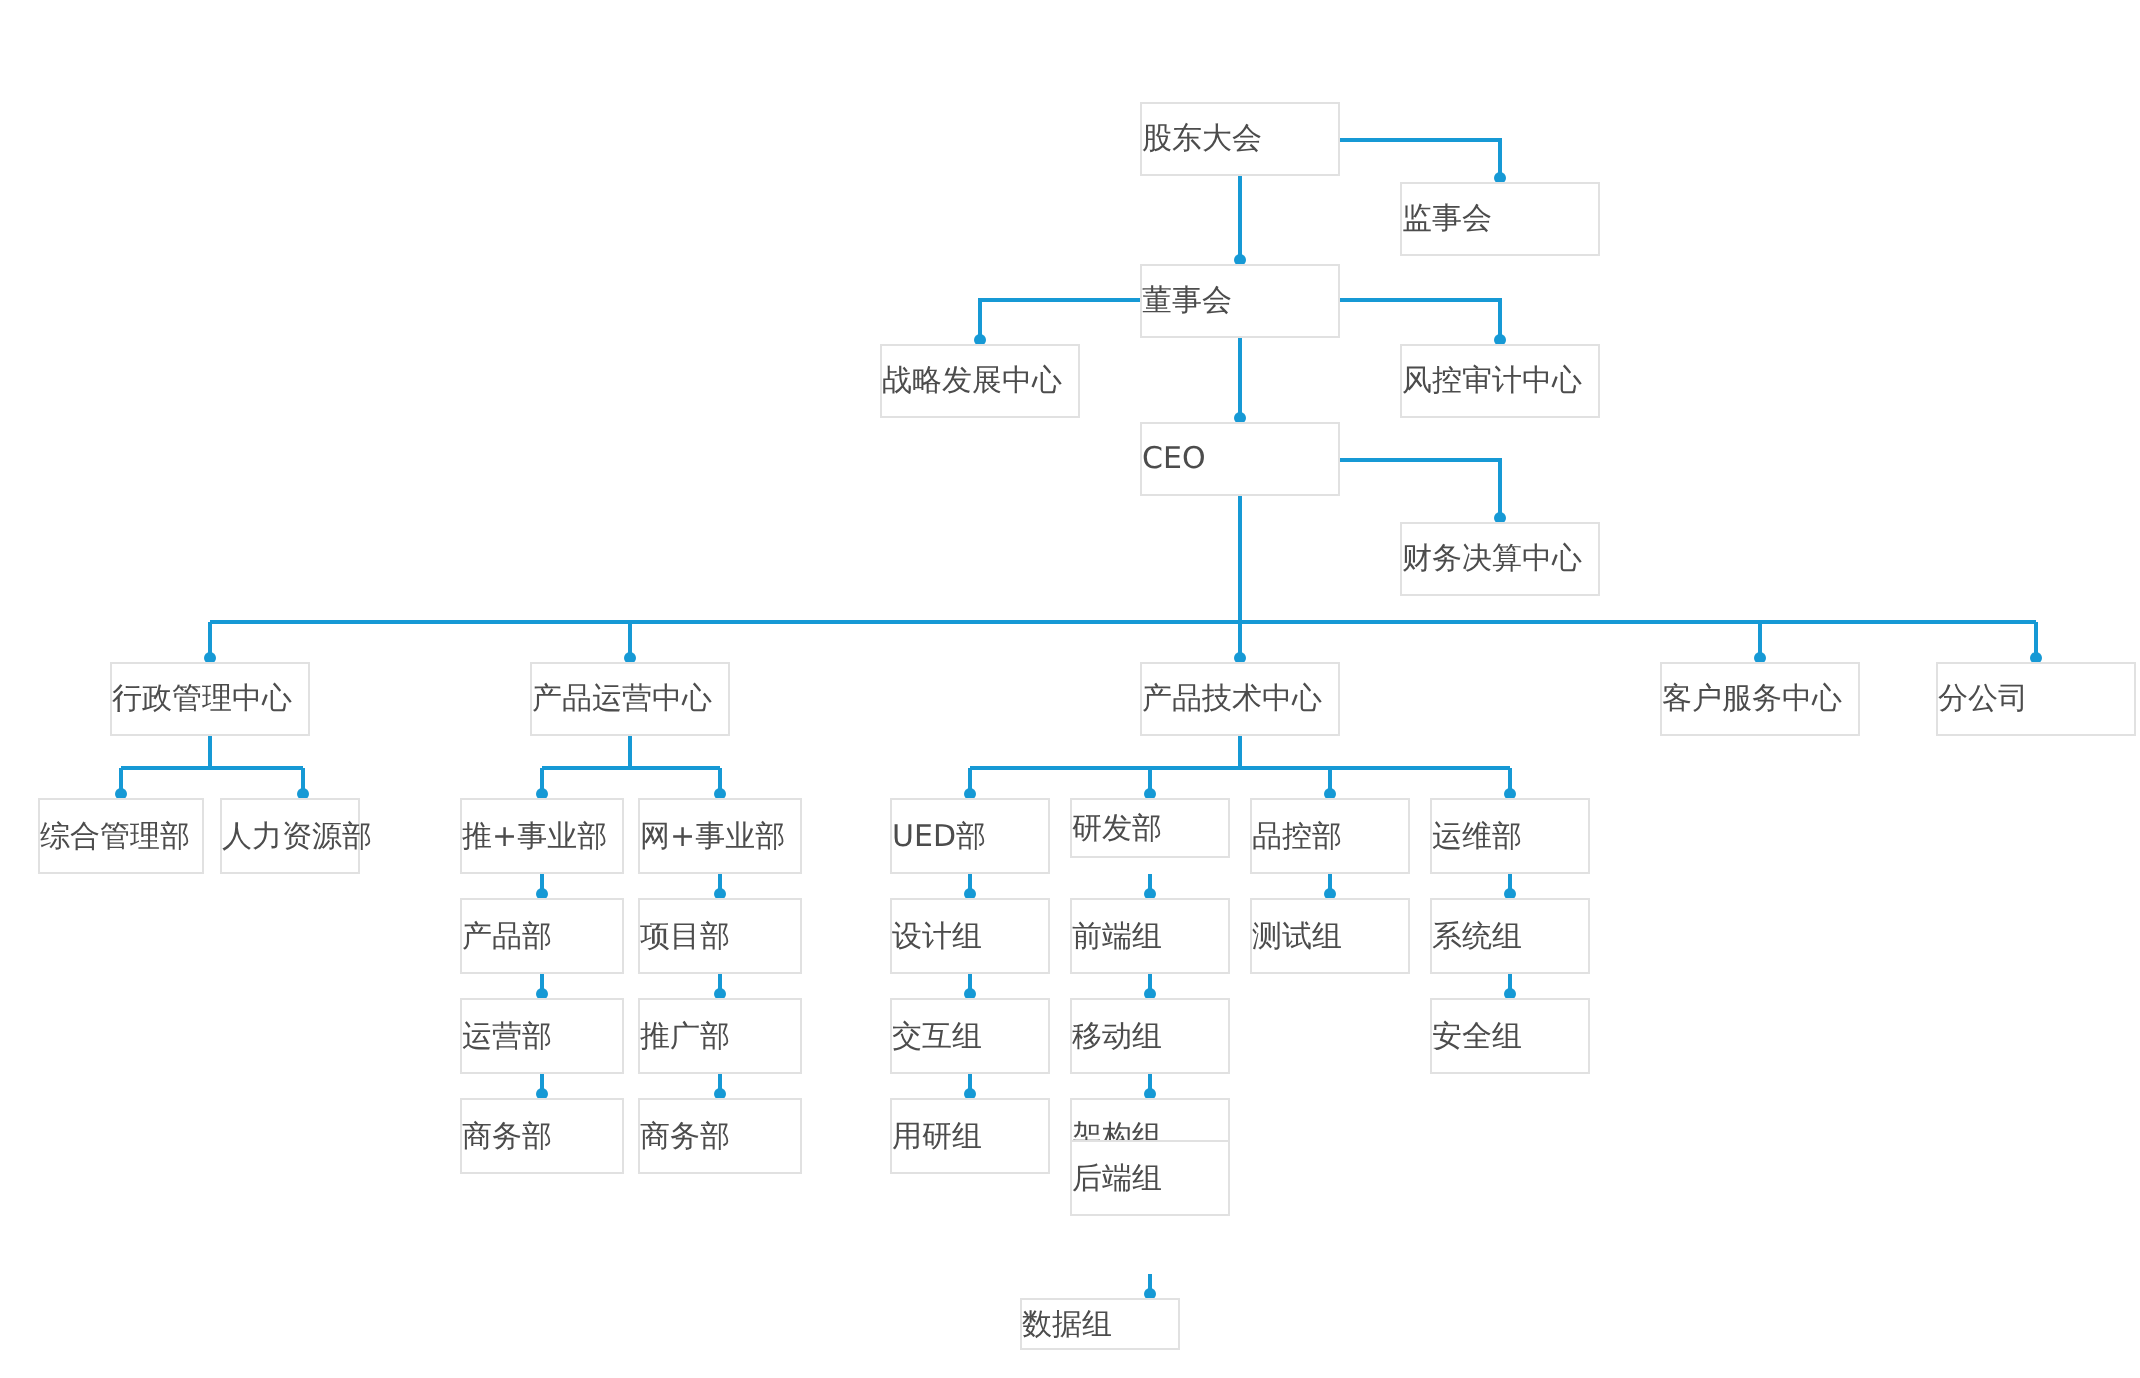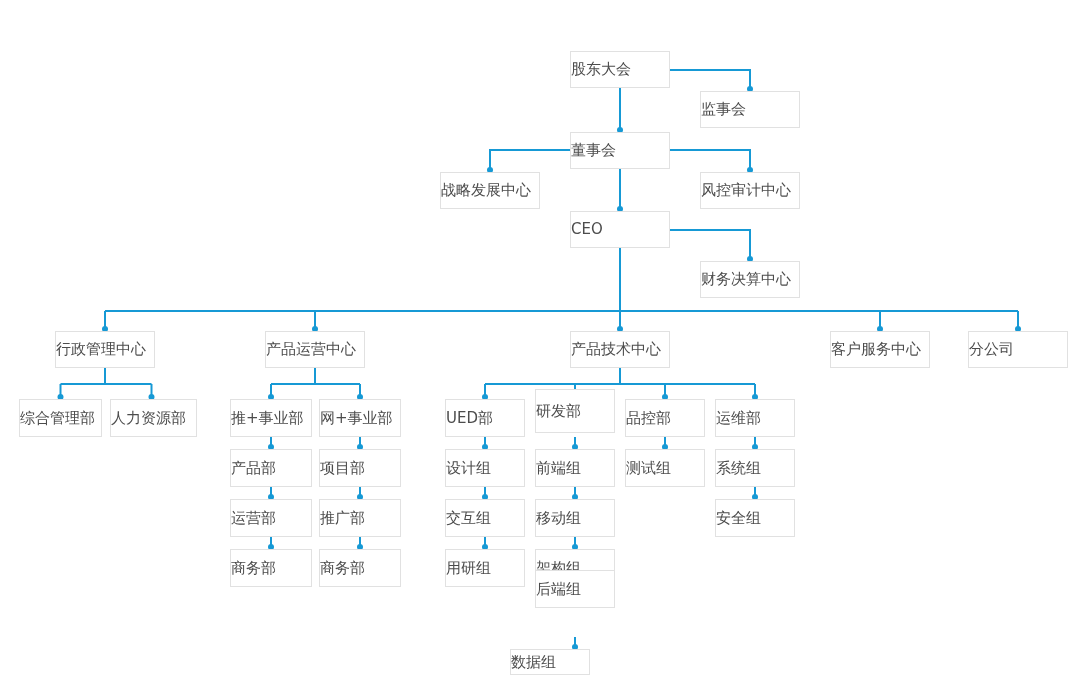--- a/index.html
+++ b/index.html
@@ -180,21 +180,21 @@
   <div class="node" style="left:830px;top:331px;width:100px;height:37px">
       <span class="node-label">客户服务中心</span>
     </div>
   <div class="node" style="left:968px;top:331px;width:100px;height:37px">
       <span class="node-label">分公司</span>
     </div>
 
   <div class="node" style="left:19px;top:399px;width:83px;height:38px">
       <span class="node-label">综合管理部</span>
     </div>
-  <div class="node" style="left:110px;top:399px;width:87px;height:38px">
+  <div class="node" style="left:110px;top:399px;width:70px;height:38px">
       <span class="node-label">人力资源部</span>
     </div>
 
   <div class="node" style="left:230px;top:399px;width:82px;height:38px">
       <span class="node-label">推+事业部</span>
     </div>
   <div class="node" style="left:319px;top:399px;width:82px;height:38px">
       <span class="node-label">网+事业部</span>
     </div>
   <div class="node" style="left:230px;top:449px;width:82px;height:38px">
@@ -212,21 +212,21 @@
   <div class="node" style="left:230px;top:549px;width:82px;height:38px">
       <span class="node-label">商务部</span>
     </div>
   <div class="node" style="left:319px;top:549px;width:82px;height:38px">
       <span class="node-label">商务部</span>
     </div>
 
   <div class="node" style="left:445px;top:399px;width:80px;height:38px">
       <span class="node-label">UED部</span>
     </div>
-  <div class="node" style="left:535px;top:389px;width:80px;height:44px">
+  <div class="node" style="left:535px;top:399px;width:80px;height:30px">
       <span class="node-label">研发部</span>
     </div>
   <div class="node" style="left:715px;top:399px;width:80px;height:38px">
       <span class="node-label">运维部</span>
     </div>
   <div class="node" style="left:625px;top:399px;width:80px;height:38px">
       <span class="node-label">品控部</span>
     </div>
   <div class="node" style="left:445px;top:449px;width:80px;height:38px">
       <span class="node-label">设计组</span>

